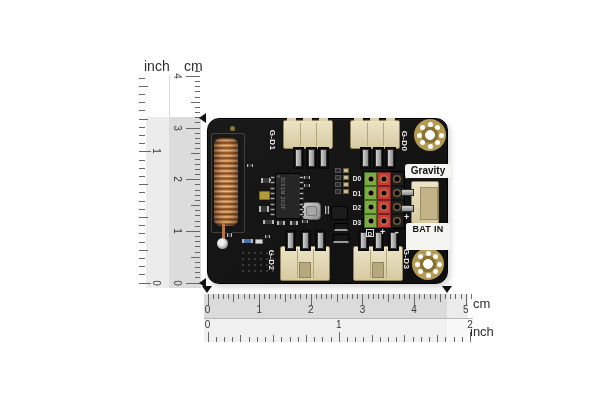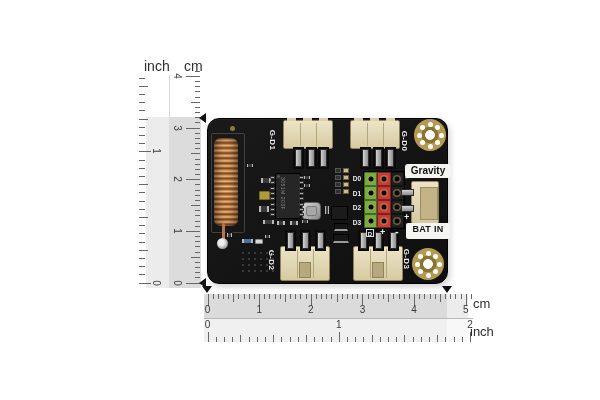--- a/index.html
+++ b/index.html
@@ -102,21 +102,21 @@
   .vias{position:absolute;left:32px;top:131px;width:36px;height:23px;
     background:radial-gradient(#3a3a3a 1px,transparent 1.3px);background-size:6px 6px;}
 
   .bat-conn{position:absolute;left:203px;top:62px;width:28px;height:43px;
     background:linear-gradient(180deg,#ece4c6,#d6caa2);border:1px solid #8f835c;box-sizing:border-box;border-radius:2px;}
   .bat-inner{position:absolute;left:8px;top:5px;width:16px;height:31px;background:#c3b488;border:1px solid #9a8c60;}
   .pol{position:absolute;color:#eee;font-weight:bold;font-size:9px;}
 
   .lbl{position:absolute;background:#f4f4f1;color:#111;font-weight:bold;text-align:center;}
   .lbl-gravity{left:197px;top:45px;width:46px;height:14px;font-size:10px;line-height:14px;border-radius:3px;}
-  .lbl-batin{left:198px;top:104px;width:44px;height:16px;font-size:9px;line-height:13px;border-radius:2px;letter-spacing:.3px;}
+  .lbl-batin{left:198px;top:104px;width:44px;height:27px;font-size:9px;line-height:13px;border-radius:2px;letter-spacing:.3px;}
 </style>
 </head>
 <body>
 
 <div class="stage">
 
   <div>
     <span class="ruler-title" style="left:144px;top:58px;">inch</span>
     <span class="ruler-title" style="left:184px;top:58px;">cm</span>
     <div class="band v-band-inch"></div>

